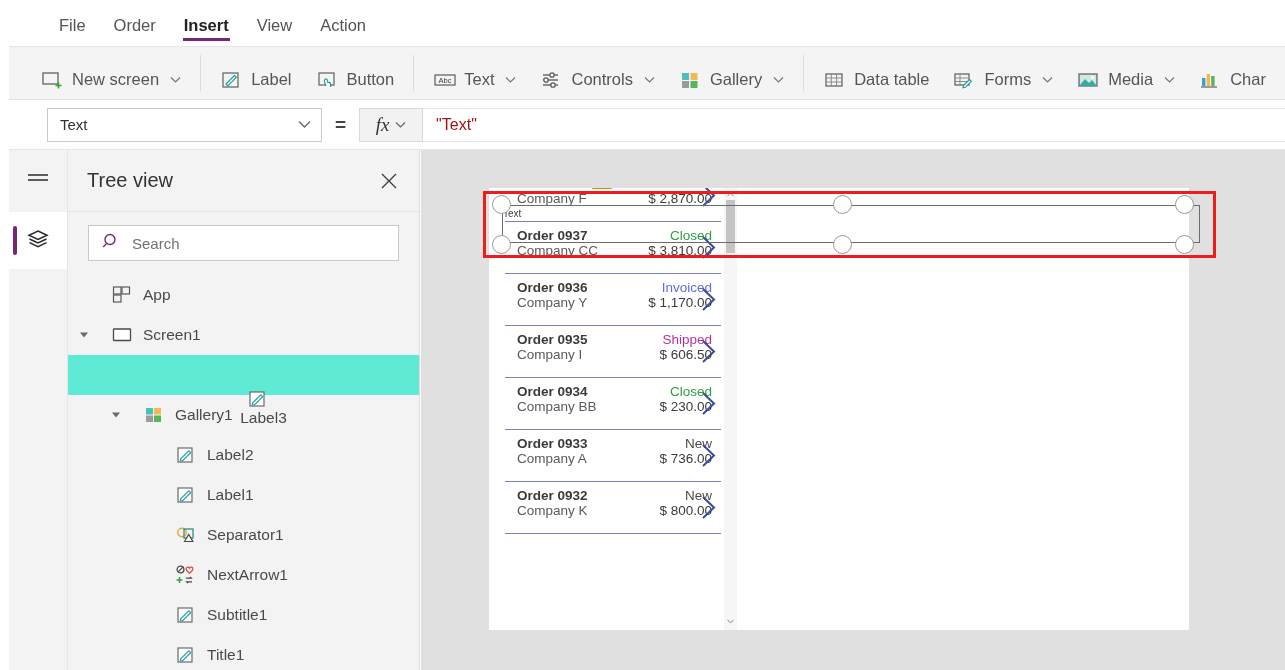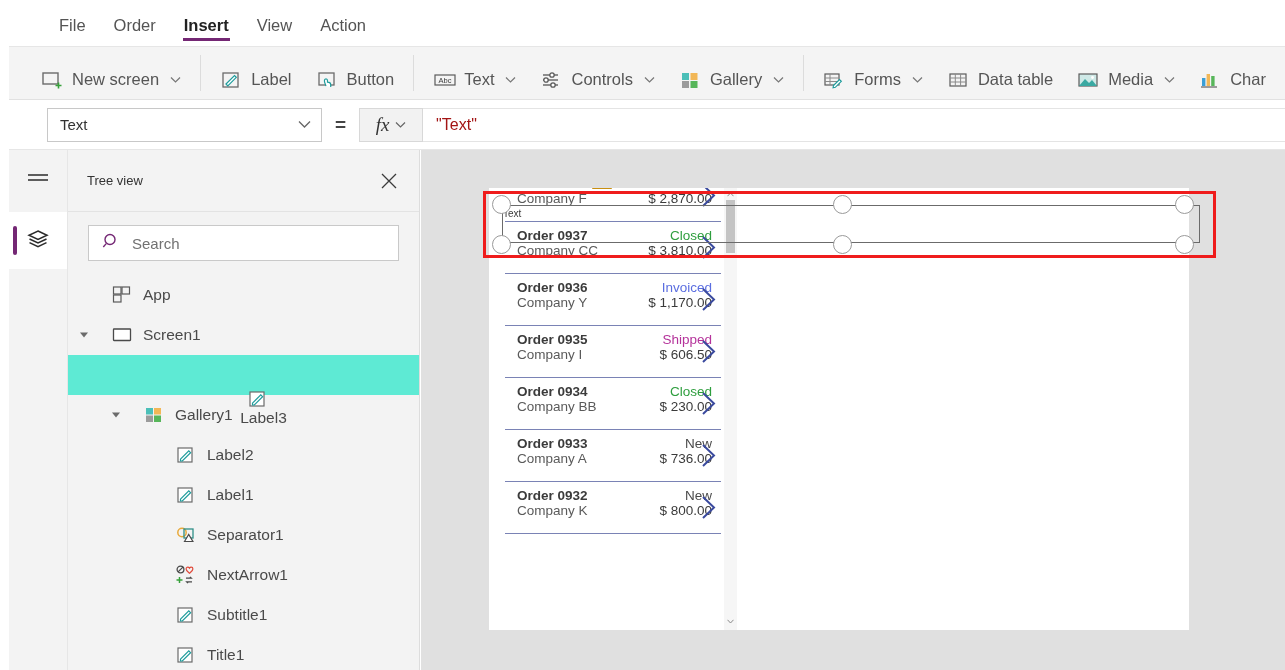--- a/index.html
+++ b/index.html
@@ -95,21 +95,21 @@
   
   .panel {
     position: absolute; left: 59px; top: 150px; width: 352px; height: 520px;
     background: #f3f3f3; border-right: 1px solid #dddddd;
   }
   .panel-head {
     height: 62px; display: flex; align-items: center;
     justify-content: space-between; padding: 0 18px 0 19px;
     border-bottom: 1px solid #e3e3e3; background: #f3f3f3;
   }
-  .panel-title { font-size: 13px; color: #333333; }
+  .panel-title { font-size: 20px; color: #333333; }
   .panel-close { width: 24px; height: 24px; cursor: default; }
   .searchwrap { padding: 13px 20px 10px 20px; }
   .searchbox {
     height: 36px; background: #ffffff; border: 1px solid #c9c9c9;
     display: flex; align-items: center; padding-left: 13px; gap: 11px;
   }
   .searchbox input {
     flex: 1; border: none; outline: none; font-size: 15px;
     color: #333; font-family: "Liberation Sans", sans-serif; background: transparent;
   }
@@ -301,40 +301,40 @@
             </svg>
         </span>
       </div>
     </div>
     <div class="rb-sep"></div>
 
     <div class="rb-group">
       <div class="rb-btn">
         <span class="rb-ico">
           <svg width="22" height="22" viewBox="0 0 22 22">
+            <rect x="3" y="5" width="16" height="12" fill="none" stroke="#5a5a5a" stroke-width="1.2"></rect>
+            <path d="M3 9h16M3 13h16M8.3 5v12M13.6 5v12" stroke="#8a8a8a" stroke-width="1"></path>
+          </svg>
+        </span>
+        <span>Data table</span>
+      </div>
+      <div class="rb-btn">
+        <span class="rb-ico">
+          <svg width="22" height="22" viewBox="0 0 22 22">
             <rect x="2" y="5" width="14" height="11" fill="none" stroke="#5a5a5a" stroke-width="1.2"></rect>
             <path d="M2 9h14M2 12.5h14M7 5v11" stroke="#8a8a8a" stroke-width="1"></path>
             <path d="M10.5 16.5l6-6 1.8 1.8-6 6-2.2 0.4z" fill="#fff" stroke="#1e9c9c" stroke-width="1.2"></path>
           </svg>
         </span>
         <span>Forms</span>
         <span class="caret">
           <svg width="11" height="8" viewBox="0 0 11 8">
               <path d="M1 1.5L5.5 6 10 1.5" fill="none" stroke="#777" stroke-width="1.2"></path>
             </svg>
         </span>
-      </div>
-      <div class="rb-btn">
-        <span class="rb-ico">
-          <svg width="22" height="22" viewBox="0 0 22 22">
-            <rect x="3" y="5" width="16" height="12" fill="none" stroke="#5a5a5a" stroke-width="1.2"></rect>
-            <path d="M3 9h16M3 13h16M8.3 5v12M13.6 5v12" stroke="#8a8a8a" stroke-width="1"></path>
-          </svg>
-        </span>
-        <span>Data table</span>
       </div>
       <div class="rb-btn">
         <span class="rb-ico">
           <svg width="22" height="22" viewBox="0 0 22 22">
             <rect x="2" y="5" width="18" height="12" fill="#cfe9e7" stroke="#5a5a5a" stroke-width="1.2"></rect>
             <path d="M2 17l6-7 4 4 3-3 5 6z" fill="#3aa9a2"></path>
             <circle cx="15.5" cy="8.5" r="1.4" fill="#ffffff"></circle>
           </svg>
         </span>
         <span>Media</span>

